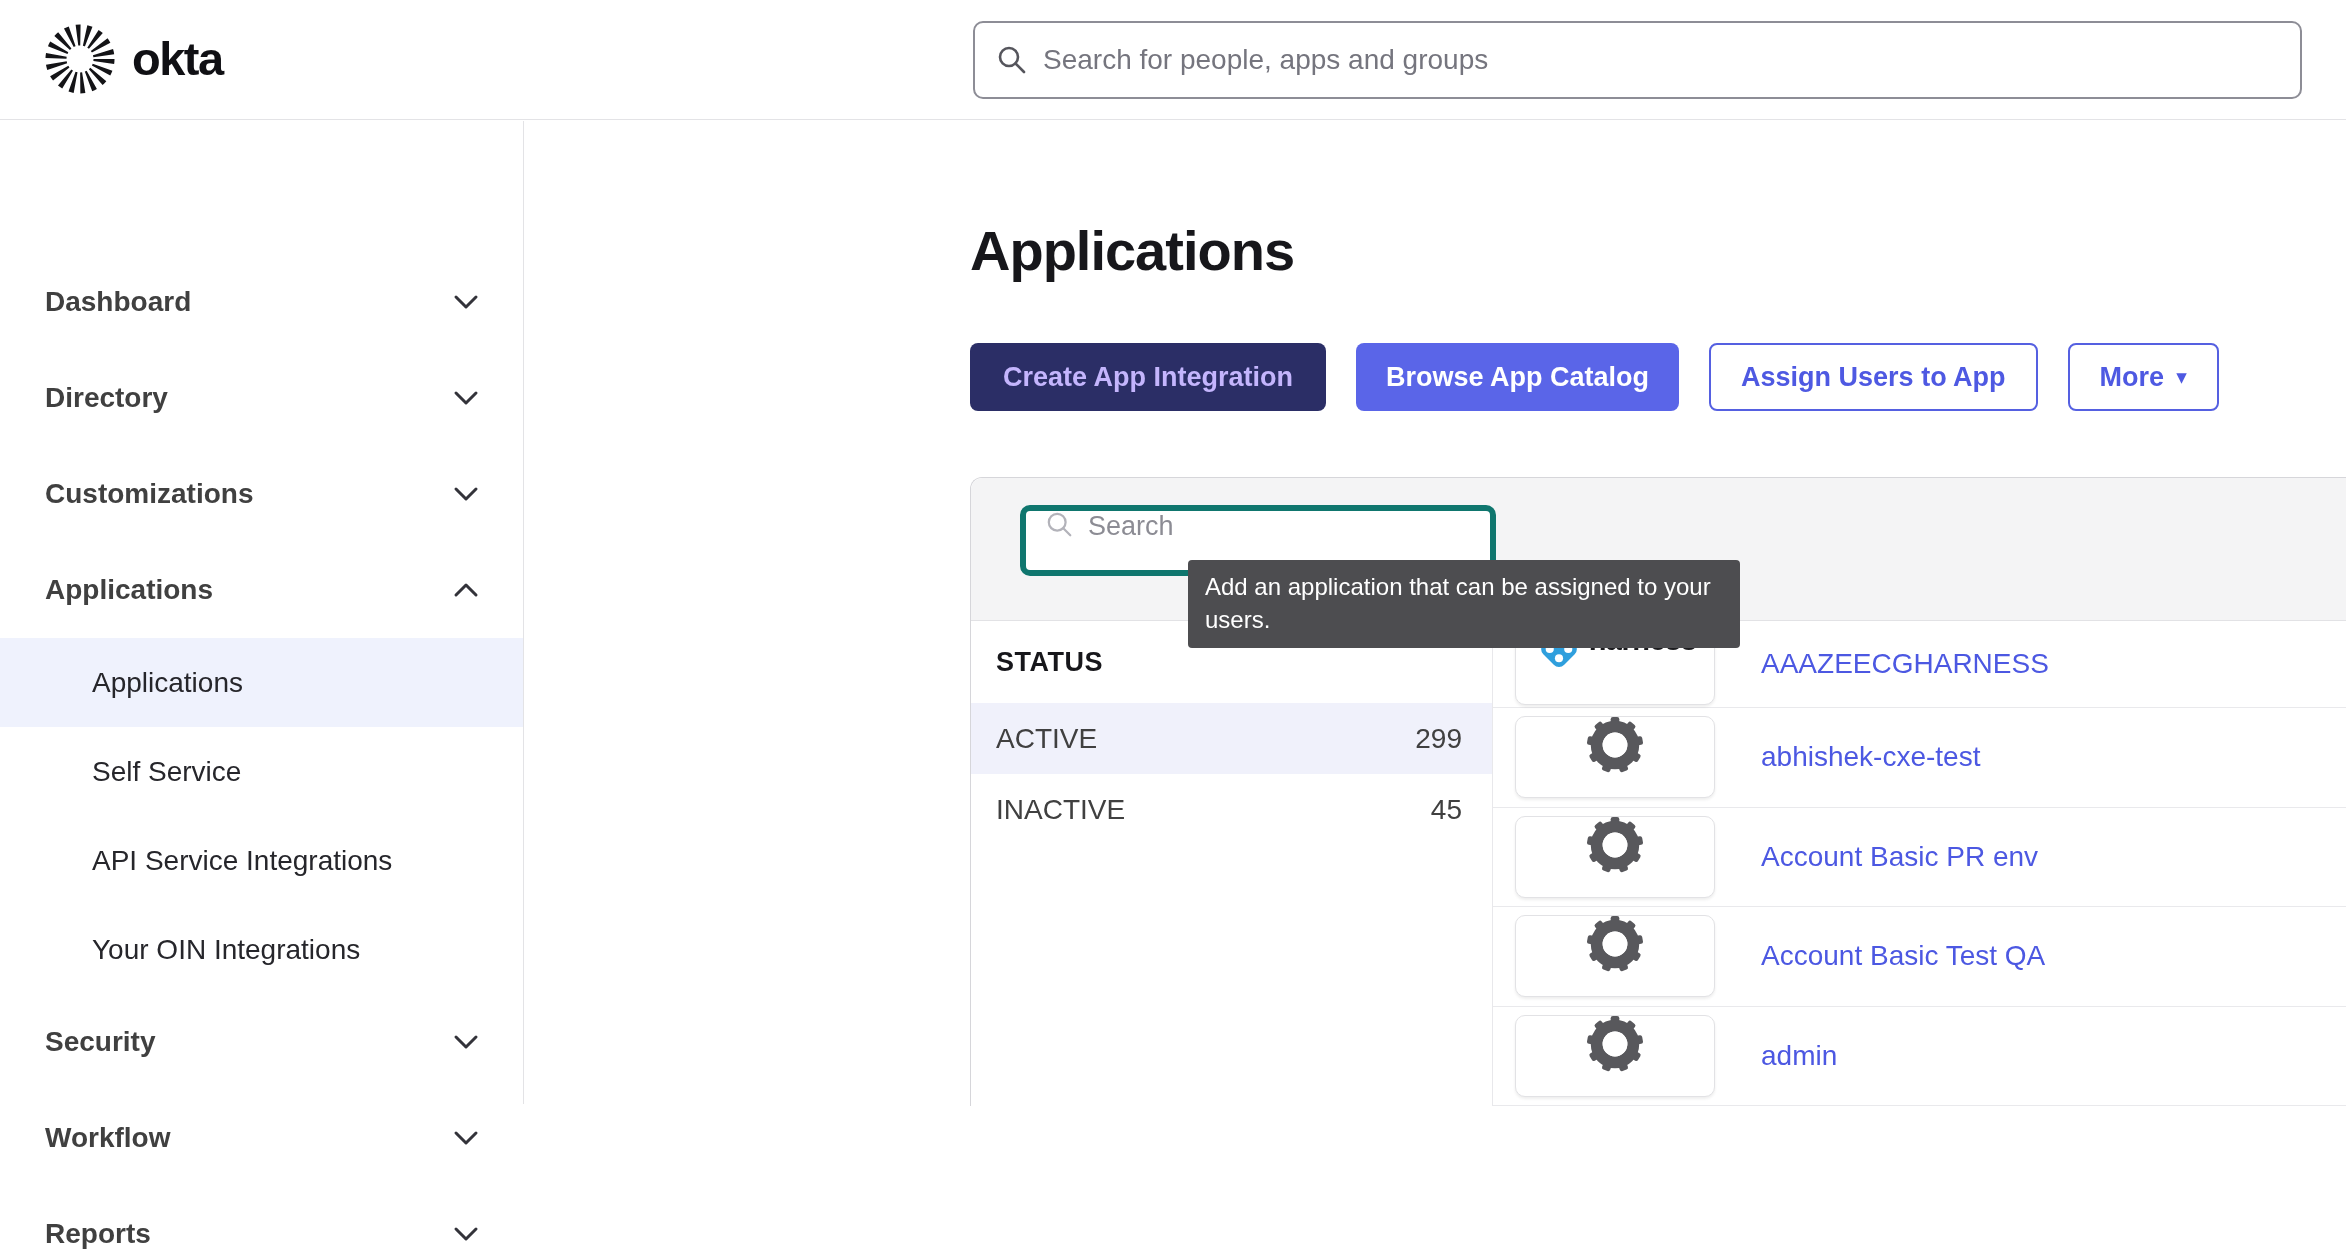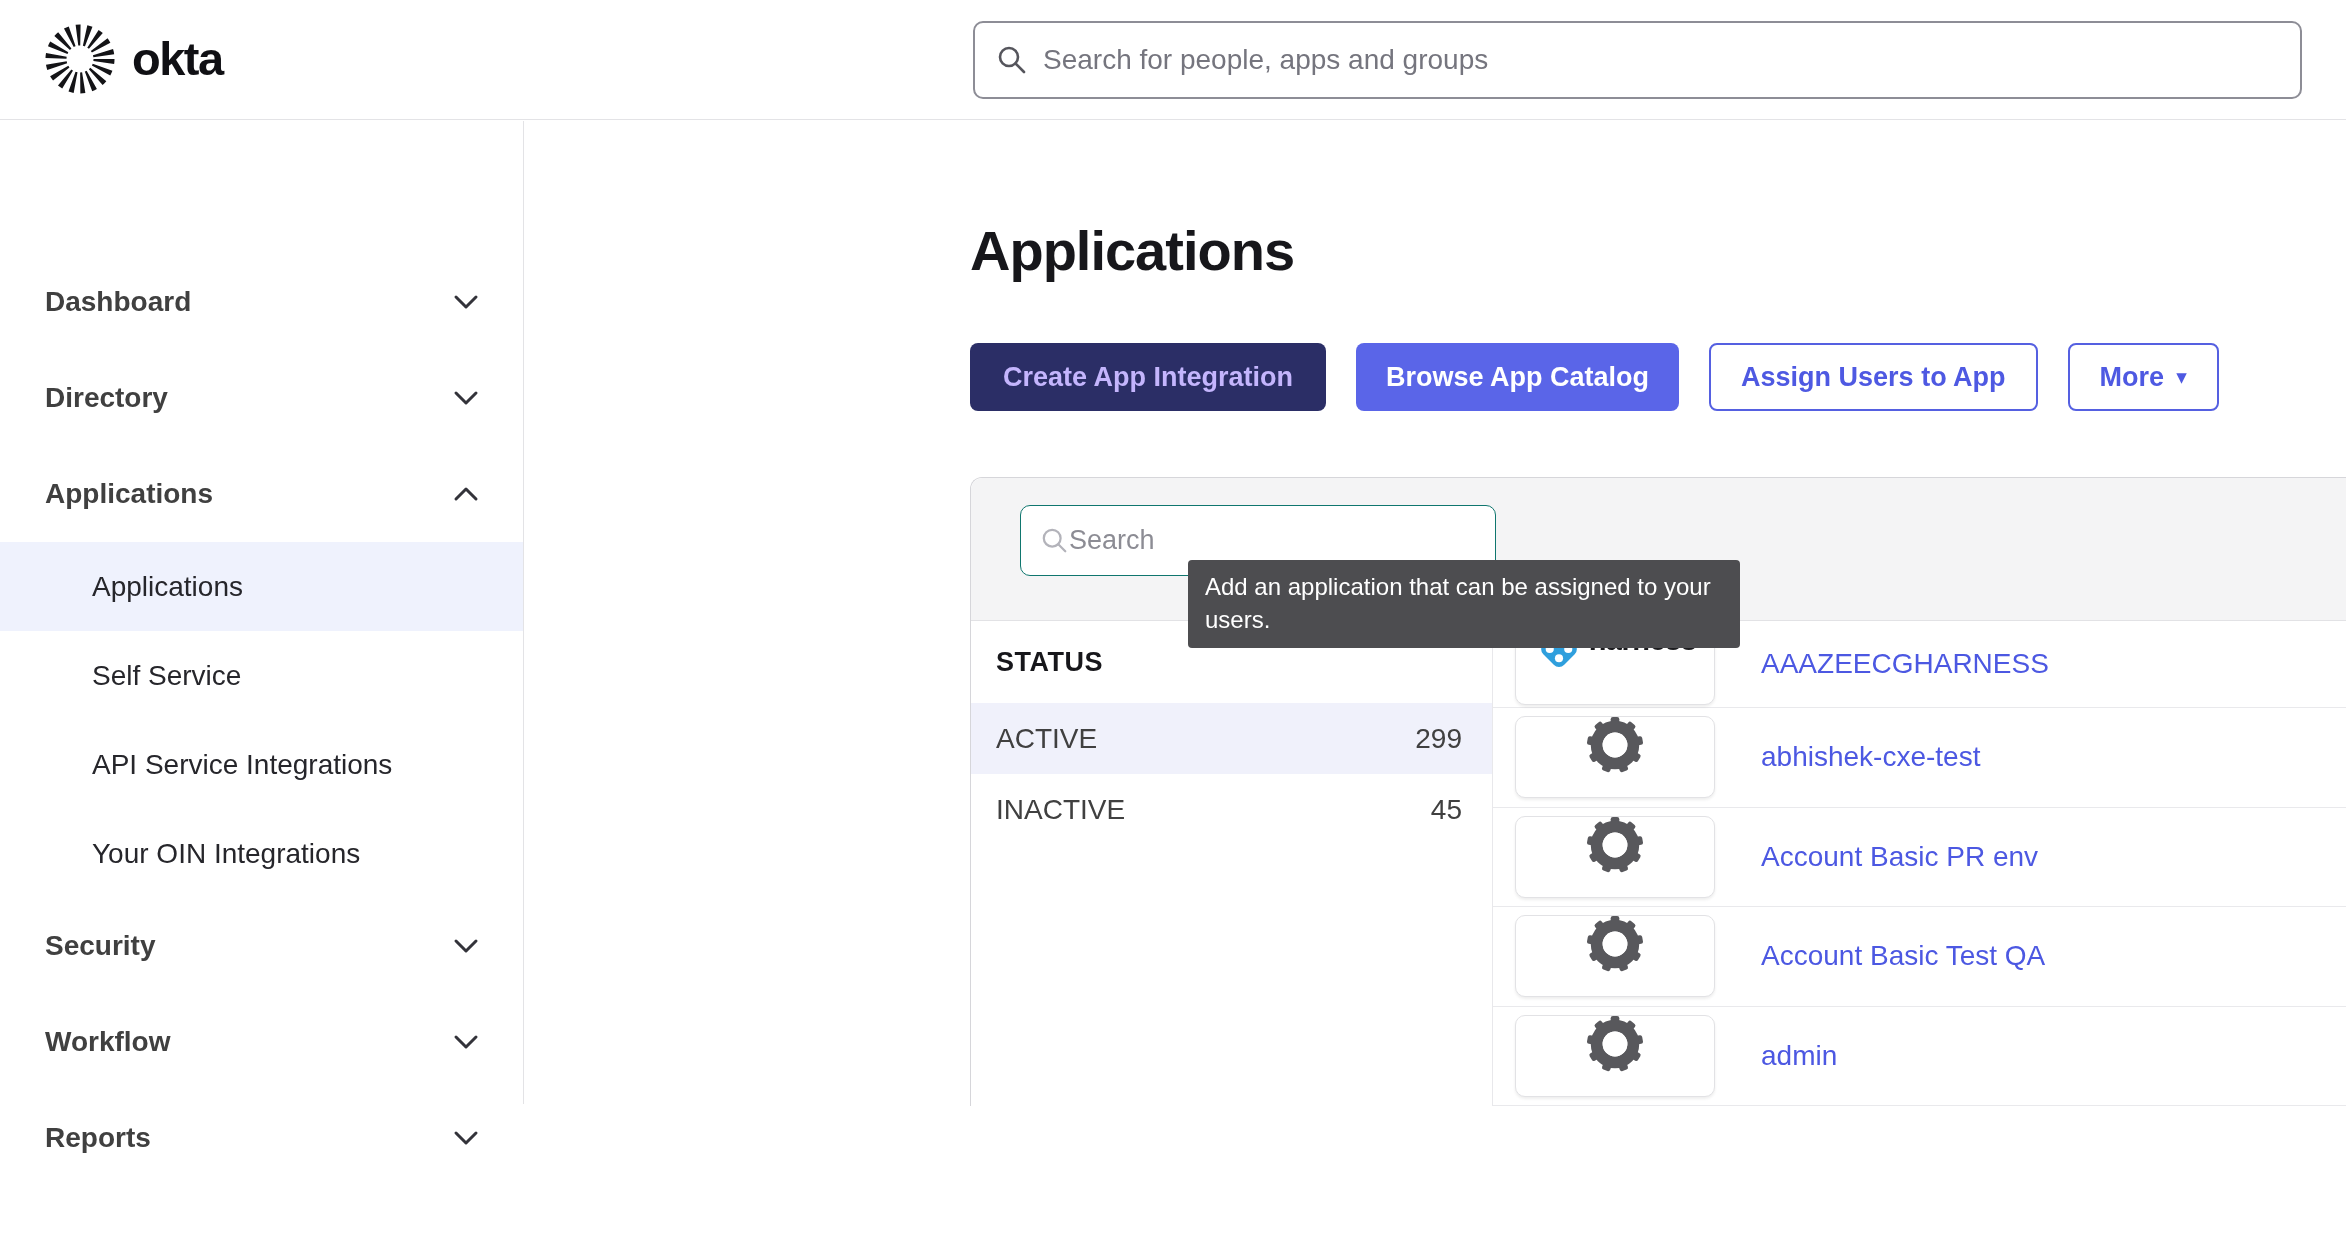--- a/index.html
+++ b/index.html
@@ -41,22 +41,22 @@
   .btn-outline { background:#fff; color:#4e59e2; padding:0 30px; border:2px solid #5560e1; }
   .caret { font-size:21px; margin-left:12px; }
 
   
   .panel { position:absolute; left:970px; top:477px; width:1378px; bottom:-2px;
            border:1px solid #d6d6da; border-right:none; border-bottom:none;
            border-top-left-radius:12px; background:#fff; }
   .toolbar { height:143px; background:#f4f4f5; border-bottom:1px solid #e2e2e5;
              border-top-left-radius:12px; position:relative; }
   .panel-search { position:absolute; left:49px; top:27px; width:476px; height:71px; background:#fff;
-                  border:1px solid #0f766e; border-radius:10px; display:flex; align-items:center;
-                  padding-left:20px; }
+                  border:6px solid #0f766e; border-radius:10px; display:flex; align-items:flex-start;
+                  padding-left:20px; gap:14px; }
   .panel-search input { flex:1; border:none; outline:none; font-size:27px; color:#4f4f55;
                         background:transparent; font-family:inherit; }
   .panel-search input::placeholder { color:#8c8c94; }
 
   .panel-content { position:absolute; top:143px; left:0; right:0; bottom:0; display:flex; }
   .filters { width:522px; border-right:1px solid #e8e8eb; }
   .status-header { height:82px; display:flex; align-items:center; padding-left:25px;
                    font-size:27px; font-weight:700; color:#17171b; letter-spacing:.5px; }
   .filter-row { height:71px; display:flex; align-items:center; justify-content:space-between;
                 padding:0 30px 0 25px; font-size:28px; color:#404040; cursor:pointer; }
@@ -108,20 +108,28 @@
       <div class="nav-item">
         <span>Dashboard</span>
         <span class="chev">
           <svg width="26" height="16" viewBox="0 0 26 16">
               <polyline points="3,3 13,13 23,3" fill="none" stroke="#33333a" stroke-width="3" stroke-linecap="round" stroke-linejoin="round"></polyline>
             </svg>
         </span>
       </div>
       <div class="nav-item">
         <span>Directory</span>
+        <span class="chev">
+          <svg width="26" height="16" viewBox="0 0 26 16">
+              <polyline points="3,3 13,13 23,3" fill="none" stroke="#33333a" stroke-width="3" stroke-linecap="round" stroke-linejoin="round"></polyline>
+            </svg>
+        </span>
+      </div>
+      <div class="nav-item">
+        <span>Customizations</span>
         <span class="chev">
           <svg width="26" height="16" viewBox="0 0 26 16">
               <polyline points="3,3 13,13 23,3" fill="none" stroke="#33333a" stroke-width="3" stroke-linecap="round" stroke-linejoin="round"></polyline>
             </svg>
         </span>
       </div>
       <div class="nav-item">
         <span>Applications</span>
         <span class="chev">
           <svg width="26" height="16" viewBox="0 0 26 16">

